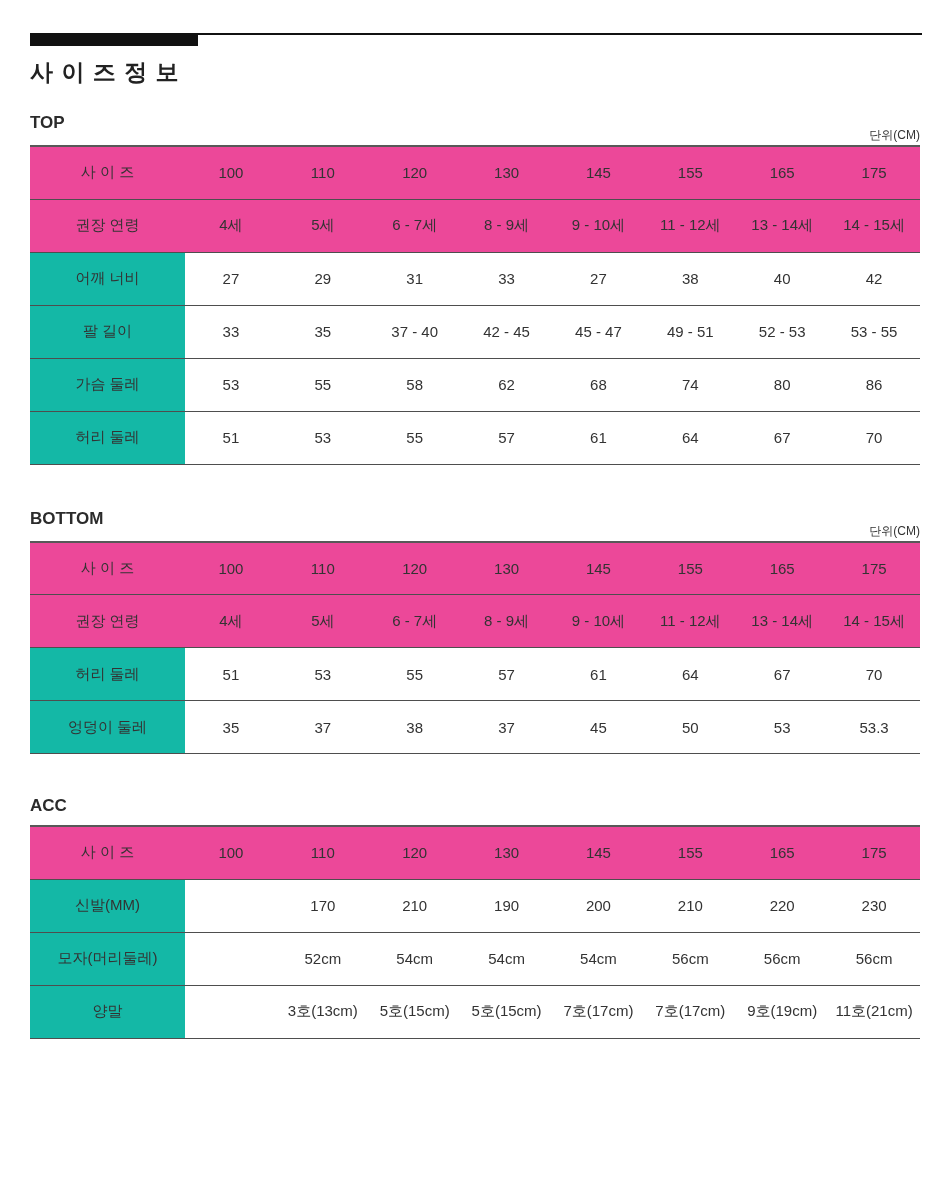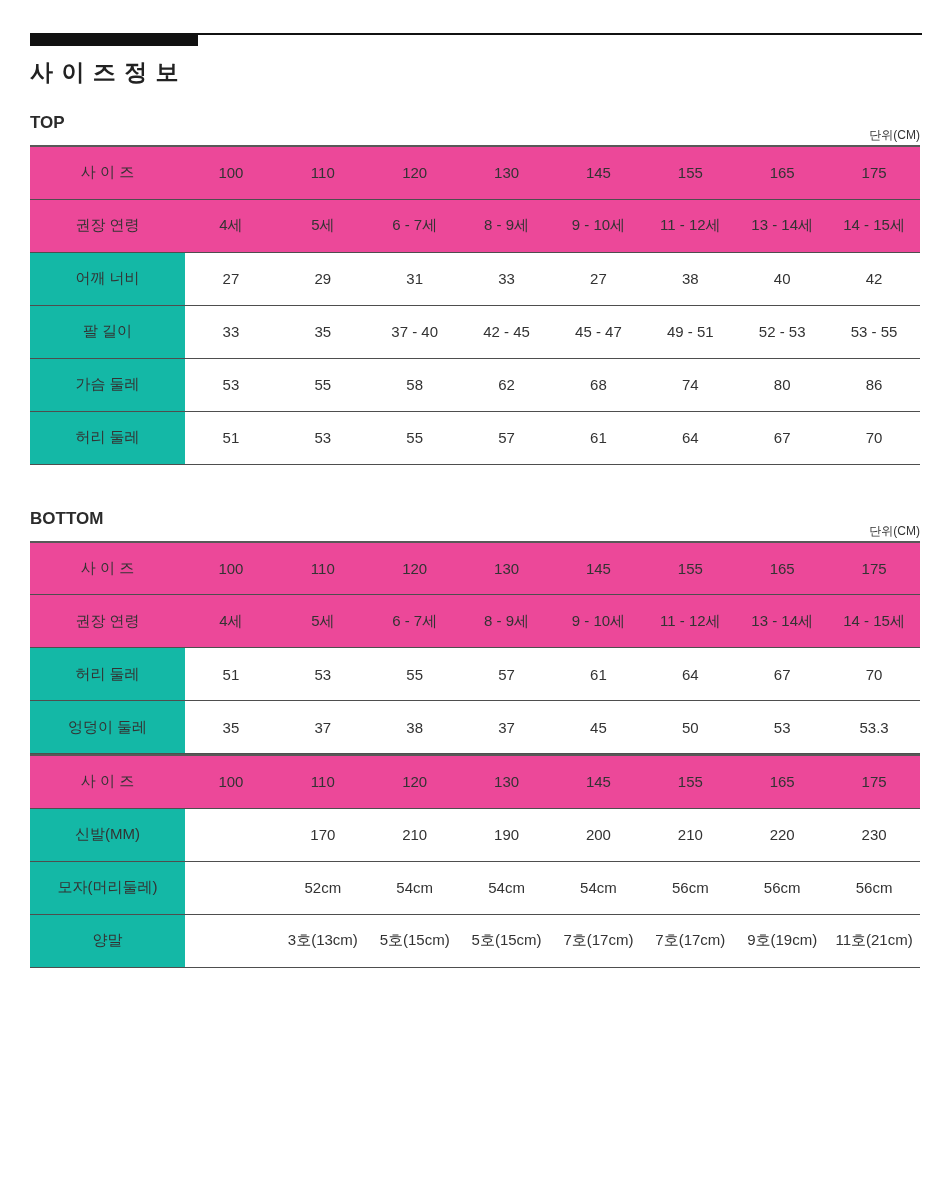--- a/index.html
+++ b/index.html
@@ -187,20 +187,21 @@
             <td class="value-cell">45</td>
             <td class="value-cell">50</td>
             <td class="value-cell">53</td>
             <td class="value-cell">53.3</td>
           </tr>
         </tbody>
     </table>
   </div>
 
   <div class="tbl-section sec-acc">
+    <div class="section-title">ACC</div>
     <table class="size-table">
       <colgroup>
           <col style="width:155px">
           <col>
           <col>
           <col>
           <col>
           <col>
           <col>
           <col>

